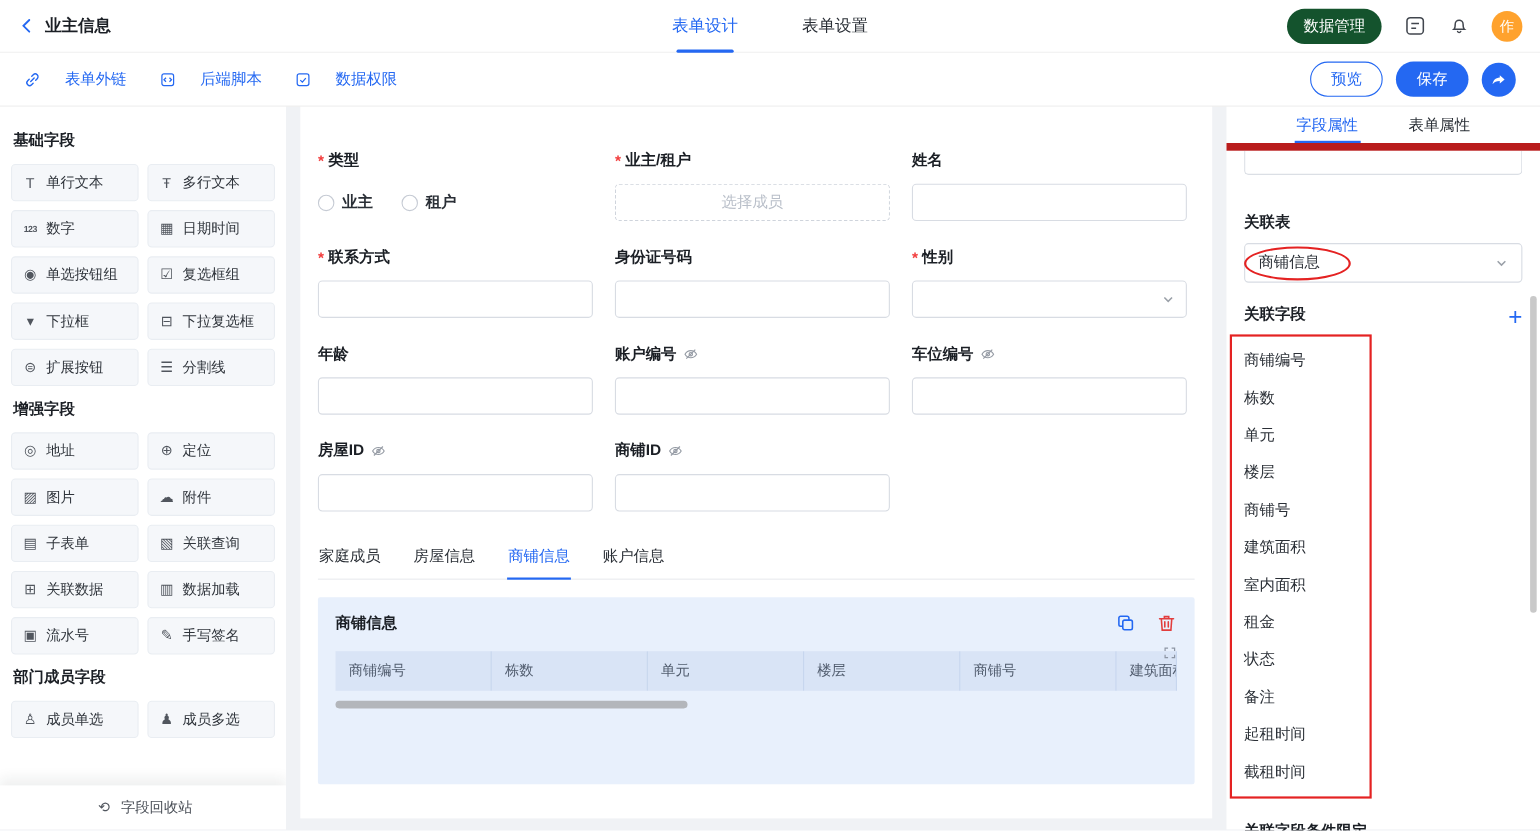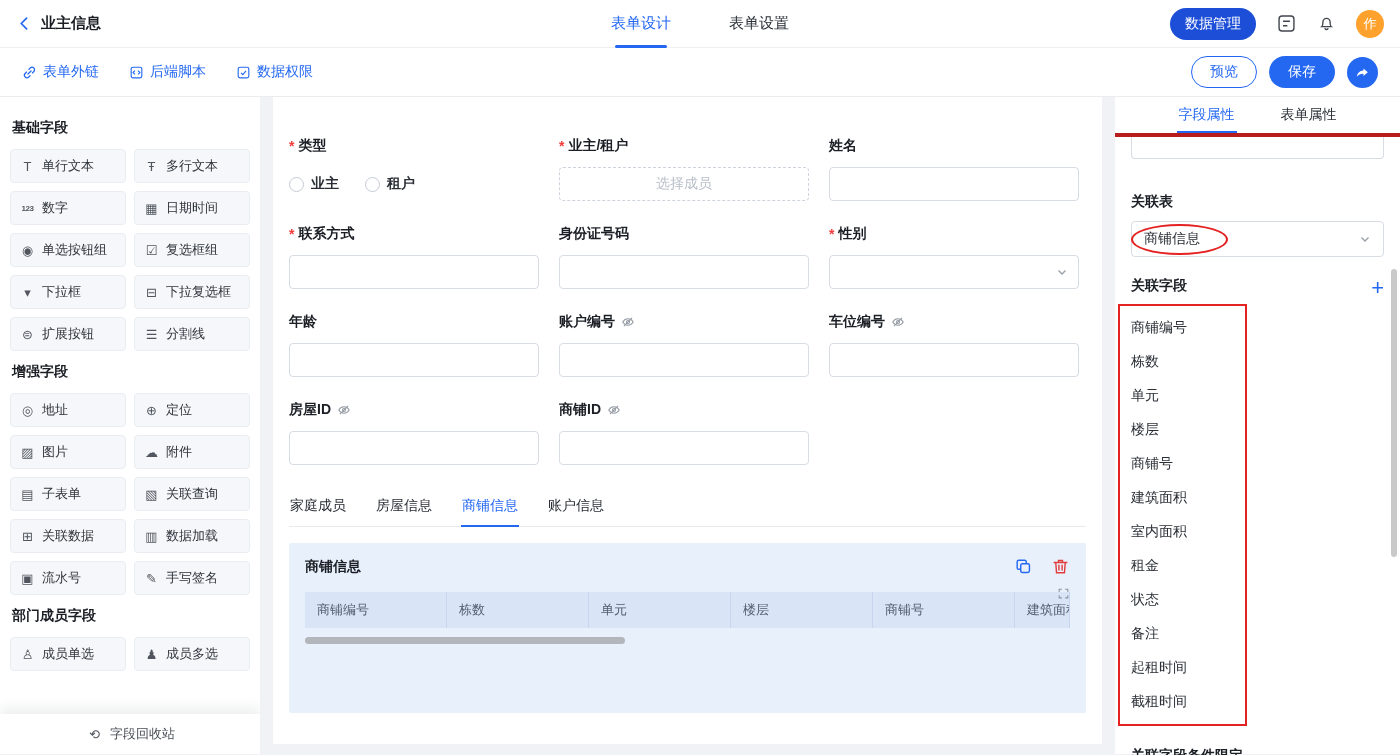--- a/index.html
+++ b/index.html
@@ -10,28 +10,28 @@
   
   .topbar { height:48px; background:#fff; display:flex; align-items:center; padding:0 16px; position:relative; border-bottom:1px solid #f0f0f0; }
   .tb-left { display:flex; align-items:center; gap:8px; }
   .back { cursor:pointer; display:flex; align-items:center; }
   .title { font-size:15px; font-weight:bold; }
   .tb-tabs { position:absolute; left:50%; transform:translateX(-50%); display:flex; gap:58px; height:48px; }
   .tb-tab { font-size:15px; display:flex; align-items:center; height:48px; position:relative; color:#2a2f36; cursor:pointer; }
   .tb-tab.active { color:#2468f2; }
   .tb-tab.active::after { content:""; position:absolute; bottom:0; left:4px; right:4px; height:3px; background:#2468f2; border-radius:2px; }
   .tb-right { margin-left:auto; display:flex; align-items:center; gap:20px; }
-  .btn-green { background:#1d4ed8; color:#fff; border:none; border-radius:16px; padding:7px 15px; font-size:14px; cursor:pointer; font-family:inherit; }
+  .btn-green { background:#14532d; color:#fff; border:none; border-radius:16px; padding:7px 15px; font-size:14px; cursor:pointer; font-family:inherit; }
   .icon-btn { cursor:pointer; display:flex; align-items:center; }
   .avatar { width:28px; height:28px; border-radius:50%; background:#ffa22d; color:#fff; font-size:13px; display:flex; align-items:center; justify-content:center; cursor:pointer; }
 
   
   .toolbar { height:49px; background:#fff; display:flex; align-items:center; padding:0 22px; border-bottom:1px solid #ececec; }
   .tool-links { display:flex; gap:30px; }
-  .tool-link { color:#2468f2; font-size:14px; display:flex; align-items:center; gap:6px; cursor:pointer; }
+  .tool-link { color:#2468f2; font-size:14px; display:flex; align-items:center; gap:22px; cursor:pointer; }
   .toolbar-right { margin-left:auto; display:flex; gap:12px; align-items:center; }
   .btn-outline { border:1px solid #2468f2; color:#2468f2; background:#fff; border-radius:16px; padding:6px 18px; font-size:14px; cursor:pointer; font-family:inherit; }
   .btn-primary { background:#2468f2; color:#fff; border:none; border-radius:16px; padding:7px 19px; font-size:14px; cursor:pointer; font-family:inherit;text-align:right; }
   .btn-circle { width:31px; height:31px; border-radius:50%; background:#2468f2; display:flex; align-items:center; justify-content:center; cursor:pointer; }
 
   
   .bodywrap { display:flex; height:657px; }
 
   
   .sidebar { width:260px; background:#fff; padding:12px 10px 48px; position:relative; flex-shrink:0; overflow:hidden; }
@@ -67,21 +67,21 @@
   .st-title { font-weight:bold; font-size:14px; }
   .st-actions { margin-left:auto; display:flex; gap:18px; align-items:center; }
   .st-expand { position:absolute; top:44px; right:16px; cursor:pointer; }
   .st-cols { display:flex; overflow:hidden; margin-top:16px; background:#d9e4f6; }
   .st-col { flex:0 0 142px; height:36px; border-right:1px solid #c7d6ee; font-size:13px; color:#515c6e; display:flex; align-items:center; padding:0 12px; white-space:nowrap; overflow:hidden; }
   .st-col:last-child { flex:1 1 auto; min-width:0; }
   .st-scrollbar { width:320px; height:7px; background:#b3b6bb; border-radius:4px; margin-top:9px; cursor:pointer; }
 
   
   .panel { width:285px; background:#fff; flex-shrink:0; position:relative; }
-  .panel-tabs { height:40px; display:flex; justify-content:center; gap:46px; border-bottom:4px solid #b91c1c; }
+  .panel-tabs { height:40px; display:flex; justify-content:center; gap:46px; border-bottom:7px solid #b91c1c; }
   .p-tab { font-size:14px; display:flex; align-items:center; position:relative; color:#2a2f36; cursor:pointer; }
   .p-tab.active { color:#2468f2; }
   .p-tab.active::after { content:""; position:absolute; left:-2px; right:-2px; bottom:0; height:2px; background:#2468f2; }
   .panel-body { padding:0 16px; }
   .cut-input { height:22px; border:1px solid #d8dce3; border-top:none; border-radius:0 0 4px 4px; cursor:text; }
   .p-label { font-weight:bold; font-size:14px; margin-top:34px; }
   .p-select { margin-top:10px; height:36px; border:1px solid #d8dce3; border-radius:4px; display:flex; align-items:center; padding:0 12px; font-size:14px; color:#2a2f36; position:relative; cursor:pointer; }
   .p-select .chev { margin-left:auto; }
   .ellipse-annot { position:absolute; left:-1px; top:2px; width:97px; height:31px; border:2px solid #e42222; border-radius:50%; pointer-events:none; }
   .rel-row { display:flex; margin-top:20px; }

